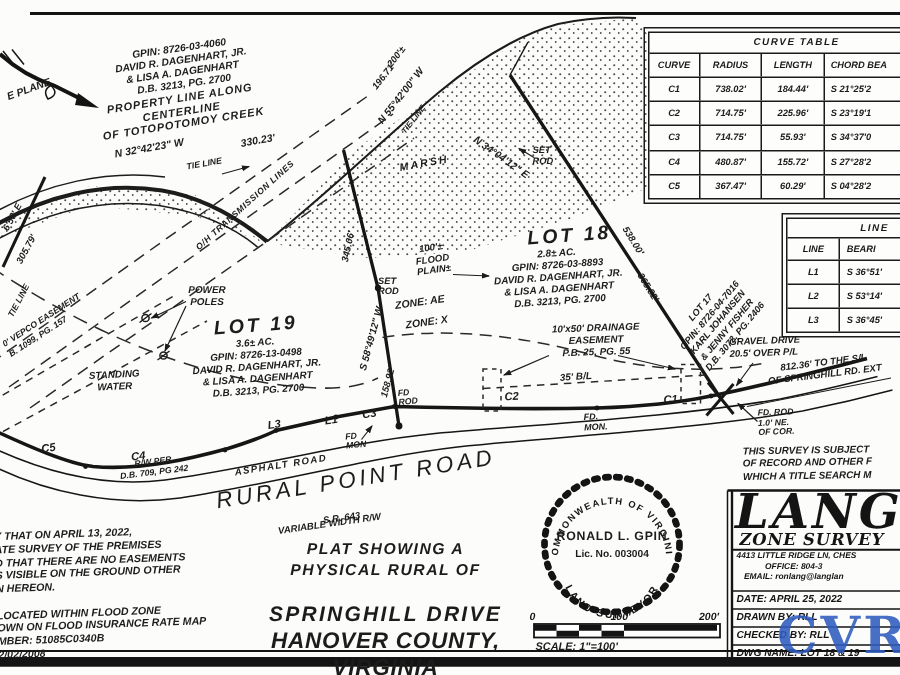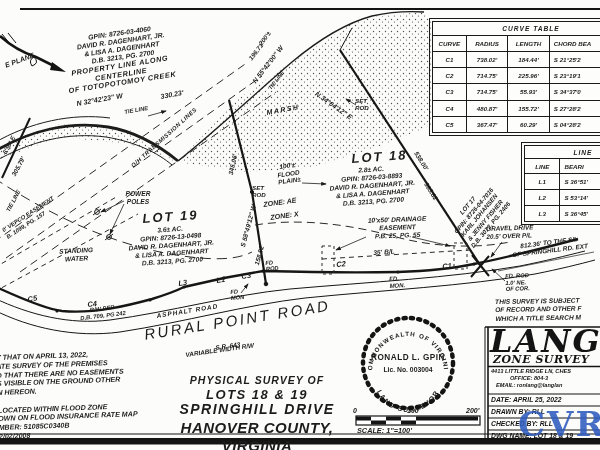--- a/index.html
+++ b/index.html
@@ -262,22 +262,22 @@
 ATE SURVEY OF THE PREMISES
 D THAT THERE ARE NO EASEMENTS
 S VISIBLE ON THE GROUND OTHER
 N HEREON.
  
 LOCATED WITHIN FLOOD ZONE
 OWN ON FLOOD INSURANCE RATE MAP
 MBER: 51085C0340B
 2/02/2008</span>
 
-<span class="lbl ctr" style="left:172px;top:374px;width:170px;font-size:10.5px;letter-spacing:1px;">PHYSICAL SURVEY OF</span>
-<span class="lbl ctr" style="left:177px;top:387px;width:160px;font-size:13px;letter-spacing:1.5px;">LOTS 18 &amp; 19</span>
+<span class="lbl ctr" style="left:182px;top:360px;width:150px;font-size:10.5px;letter-spacing:1px;">PLAT SHOWING A</span>
+<span class="lbl ctr" style="left:172px;top:374px;width:170px;font-size:10.5px;letter-spacing:1px;">PHYSICAL RURAL OF</span>
 <span class="lbl ctr" style="left:157px;top:401px;width:200px;font-size:14px;letter-spacing:1.5px;">SPRINGHILL DRIVE</span>
 <span class="lbl ctr" style="left:157px;top:419px;width:200px;font-size:15px;letter-spacing:.5px;">HANOVER COUNTY, VIRGINIA</span>
 
 <span class="lbl ctr" style="left:365px;top:353px;width:86px;font-size:8.2px;font-style:normal;letter-spacing:.5px;">RONALD L. GPIN</span>
 <span class="lbl ctr" style="left:365px;top:366px;width:86px;font-size:6.8px;font-style:normal;">Lic. No. 003004</span>
 <span class="lbl" style="left:357px;top:427px;font-size:7.3px;">SCALE: 1"=100'</span>
 
 <div class="tbl" style="left:432px;top:21px;width:196px;">
   <div class="tr first title" style="height:13px;">CURVE TABLE</div>
   <div class="tr" style="height:15px;">

